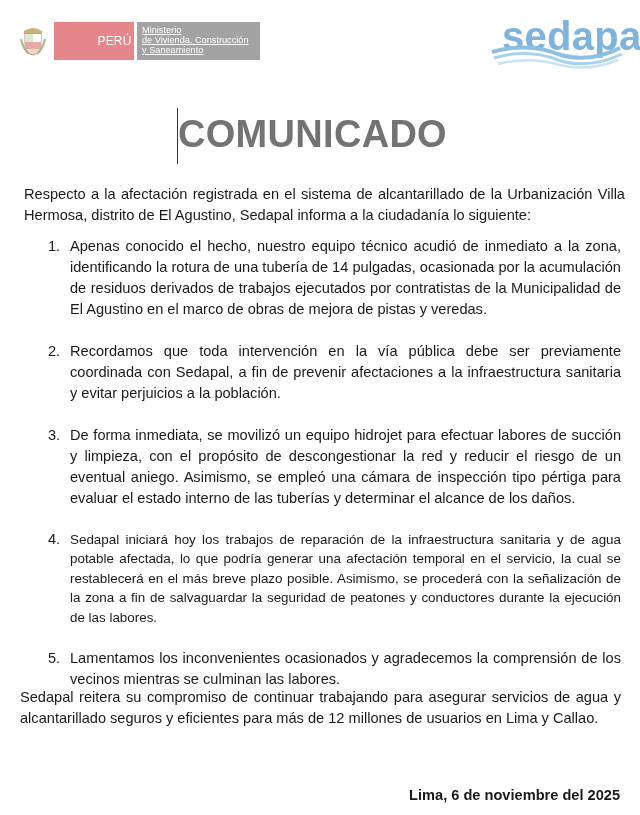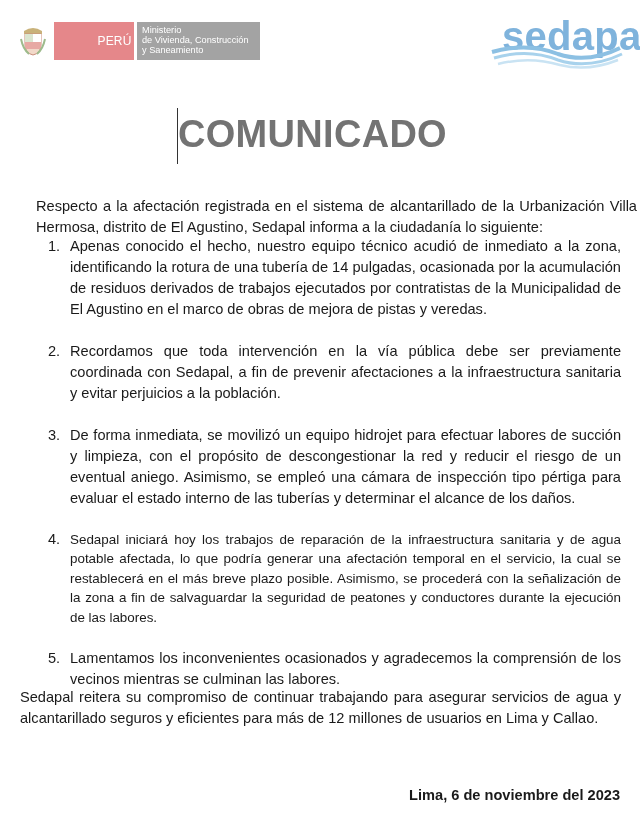--- a/index.html
+++ b/index.html
@@ -5,21 +5,21 @@
   html, body { margin:0; padding:0; background:#ffffff; }
   body { width:640px; height:815px; position:relative; overflow:hidden;
          font-family:"Liberation Sans", sans-serif; color:#1a1a1a; }
   .header { position:absolute; left:0; top:0; width:640px; height:80px; }
   .gov { position:absolute; left:20px; top:22px; height:38px; display:flex; align-items:center; }
   .shield { width:26px; height:32px; margin-right:8px; }
   .peru-box { width:39px; height:38px; background:#e5878a; color:#fff; font-size:12px;
               display:flex; align-items:center; justify-content:center; letter-spacing:0.2px;padding-left:41px; }
   .min-box { width:123px; height:38px; background:#a3a3a3; margin-left:3px; color:#fff;
              font-size:9.2px; line-height:9.8px; padding:4px 0 0 5px; box-sizing:border-box; }
-  .min-box div { white-space:nowrap; }
+  .min-box div { white-space:nowrap;text-decoration:underline; }
   .sedapal { position:absolute; left:488px; top:10px; width:140px; height:60px; }
   .sedapal-word { position:absolute; left:14px; top:4px; font-size:40px; font-weight:bold;
                   color:#7fb3dc; letter-spacing:0.3px; }
   .waves { position:absolute; left:0; top:34px; }
   .title { position:absolute; left:178px; top:113px; font-size:38px; font-weight:bold;
            color:#737373; letter-spacing:0.3px; }
   .caret { position:absolute; left:177px; top:108px; width:1px; height:56px; background:#333; }
   .intro { position:absolute; left:20px; top:180px; width:601px; font-size:14.6px; line-height:21px;
            text-align:justify; }
   .list { position:absolute; left:20px; top:236px; width:601px; margin:0; padding:0; list-style:none; }
@@ -58,21 +58,21 @@
       <path d="M4 8 Q40 -2 70 10 Q100 20 132 4" stroke="#8cc0e3" stroke-width="4" fill="none"></path>
       <path d="M6 14 Q40 4 70 16 Q100 26 134 10" stroke="#a8d2ec" stroke-width="3" fill="none"></path>
       <path d="M10 20 Q42 12 72 21 Q100 28 130 16" stroke="#c9e3f3" stroke-width="2.5" fill="none"></path>
     </svg>
   </div>
 </div>
 
 <div class="caret"></div>
 <div class="title">COMUNICADO</div>
 
-<p class="intro" style="margin:16px">Respecto a la afectación registrada en el sistema de alcantarillado de la Urbanización Villa Hermosa, distrito de El Agustino, Sedapal informa a la ciudadanía lo siguiente:</p>
+<p class="intro" style="margin:4px">Respecto a la afectación registrada en el sistema de alcantarillado de la Urbanización Villa Hermosa, distrito de El Agustino, Sedapal informa a la ciudadanía lo siguiente:</p>
 
 <ol class="list">
   <li class="item" style="margin-bottom:21px">
     <span class="num">1.</span>
     <span>Apenas conocido el hecho, nuestro equipo técnico acudió de inmediato a la zona, identificando la rotura de una tubería de 14 pulgadas, ocasionada por la acumulación de residuos derivados de trabajos ejecutados por contratistas de la Municipalidad de El Agustino en el marco de obras de mejora de pistas y veredas.</span>
   </li>
   <li class="item" style="margin-bottom:21px">
     <span class="num">2.</span>
     <span>Recordamos que toda intervención en la vía pública debe ser previamente coordinada con Sedapal, a fin de prevenir afectaciones a la infraestructura sanitaria y evitar perjuicios a la población.</span>
   </li>
@@ -85,13 +85,13 @@
     <span>Sedapal iniciará hoy los trabajos de reparación de la infraestructura sanitaria y de agua potable afectada, lo que podría generar una afectación temporal en el servicio, la cual se restablecerá en el más breve plazo posible. Asimismo, se procederá con la señalización de la zona a fin de salvaguardar la seguridad de peatones y conductores durante la ejecución de las labores.</span>
   </li>
   <li class="item">
     <span class="num">5.</span>
     <span>Lamentamos los inconvenientes ocasionados y agradecemos la comprensión de los vecinos mientras se culminan las labores.</span>
   </li>
 </ol>
 
 <p class="outro" style="margin:0">Sedapal reitera su compromiso de continuar trabajando para asegurar servicios de agua y alcantarillado seguros y eficientes para más de 12 millones de usuarios en Lima y Callao.</p>
 
-<div class="date">Lima, 6 de noviembre del 2023</div>
+<div class="date">Lima, 6 de noviembre del 2025</div>
 
 </body></html>

